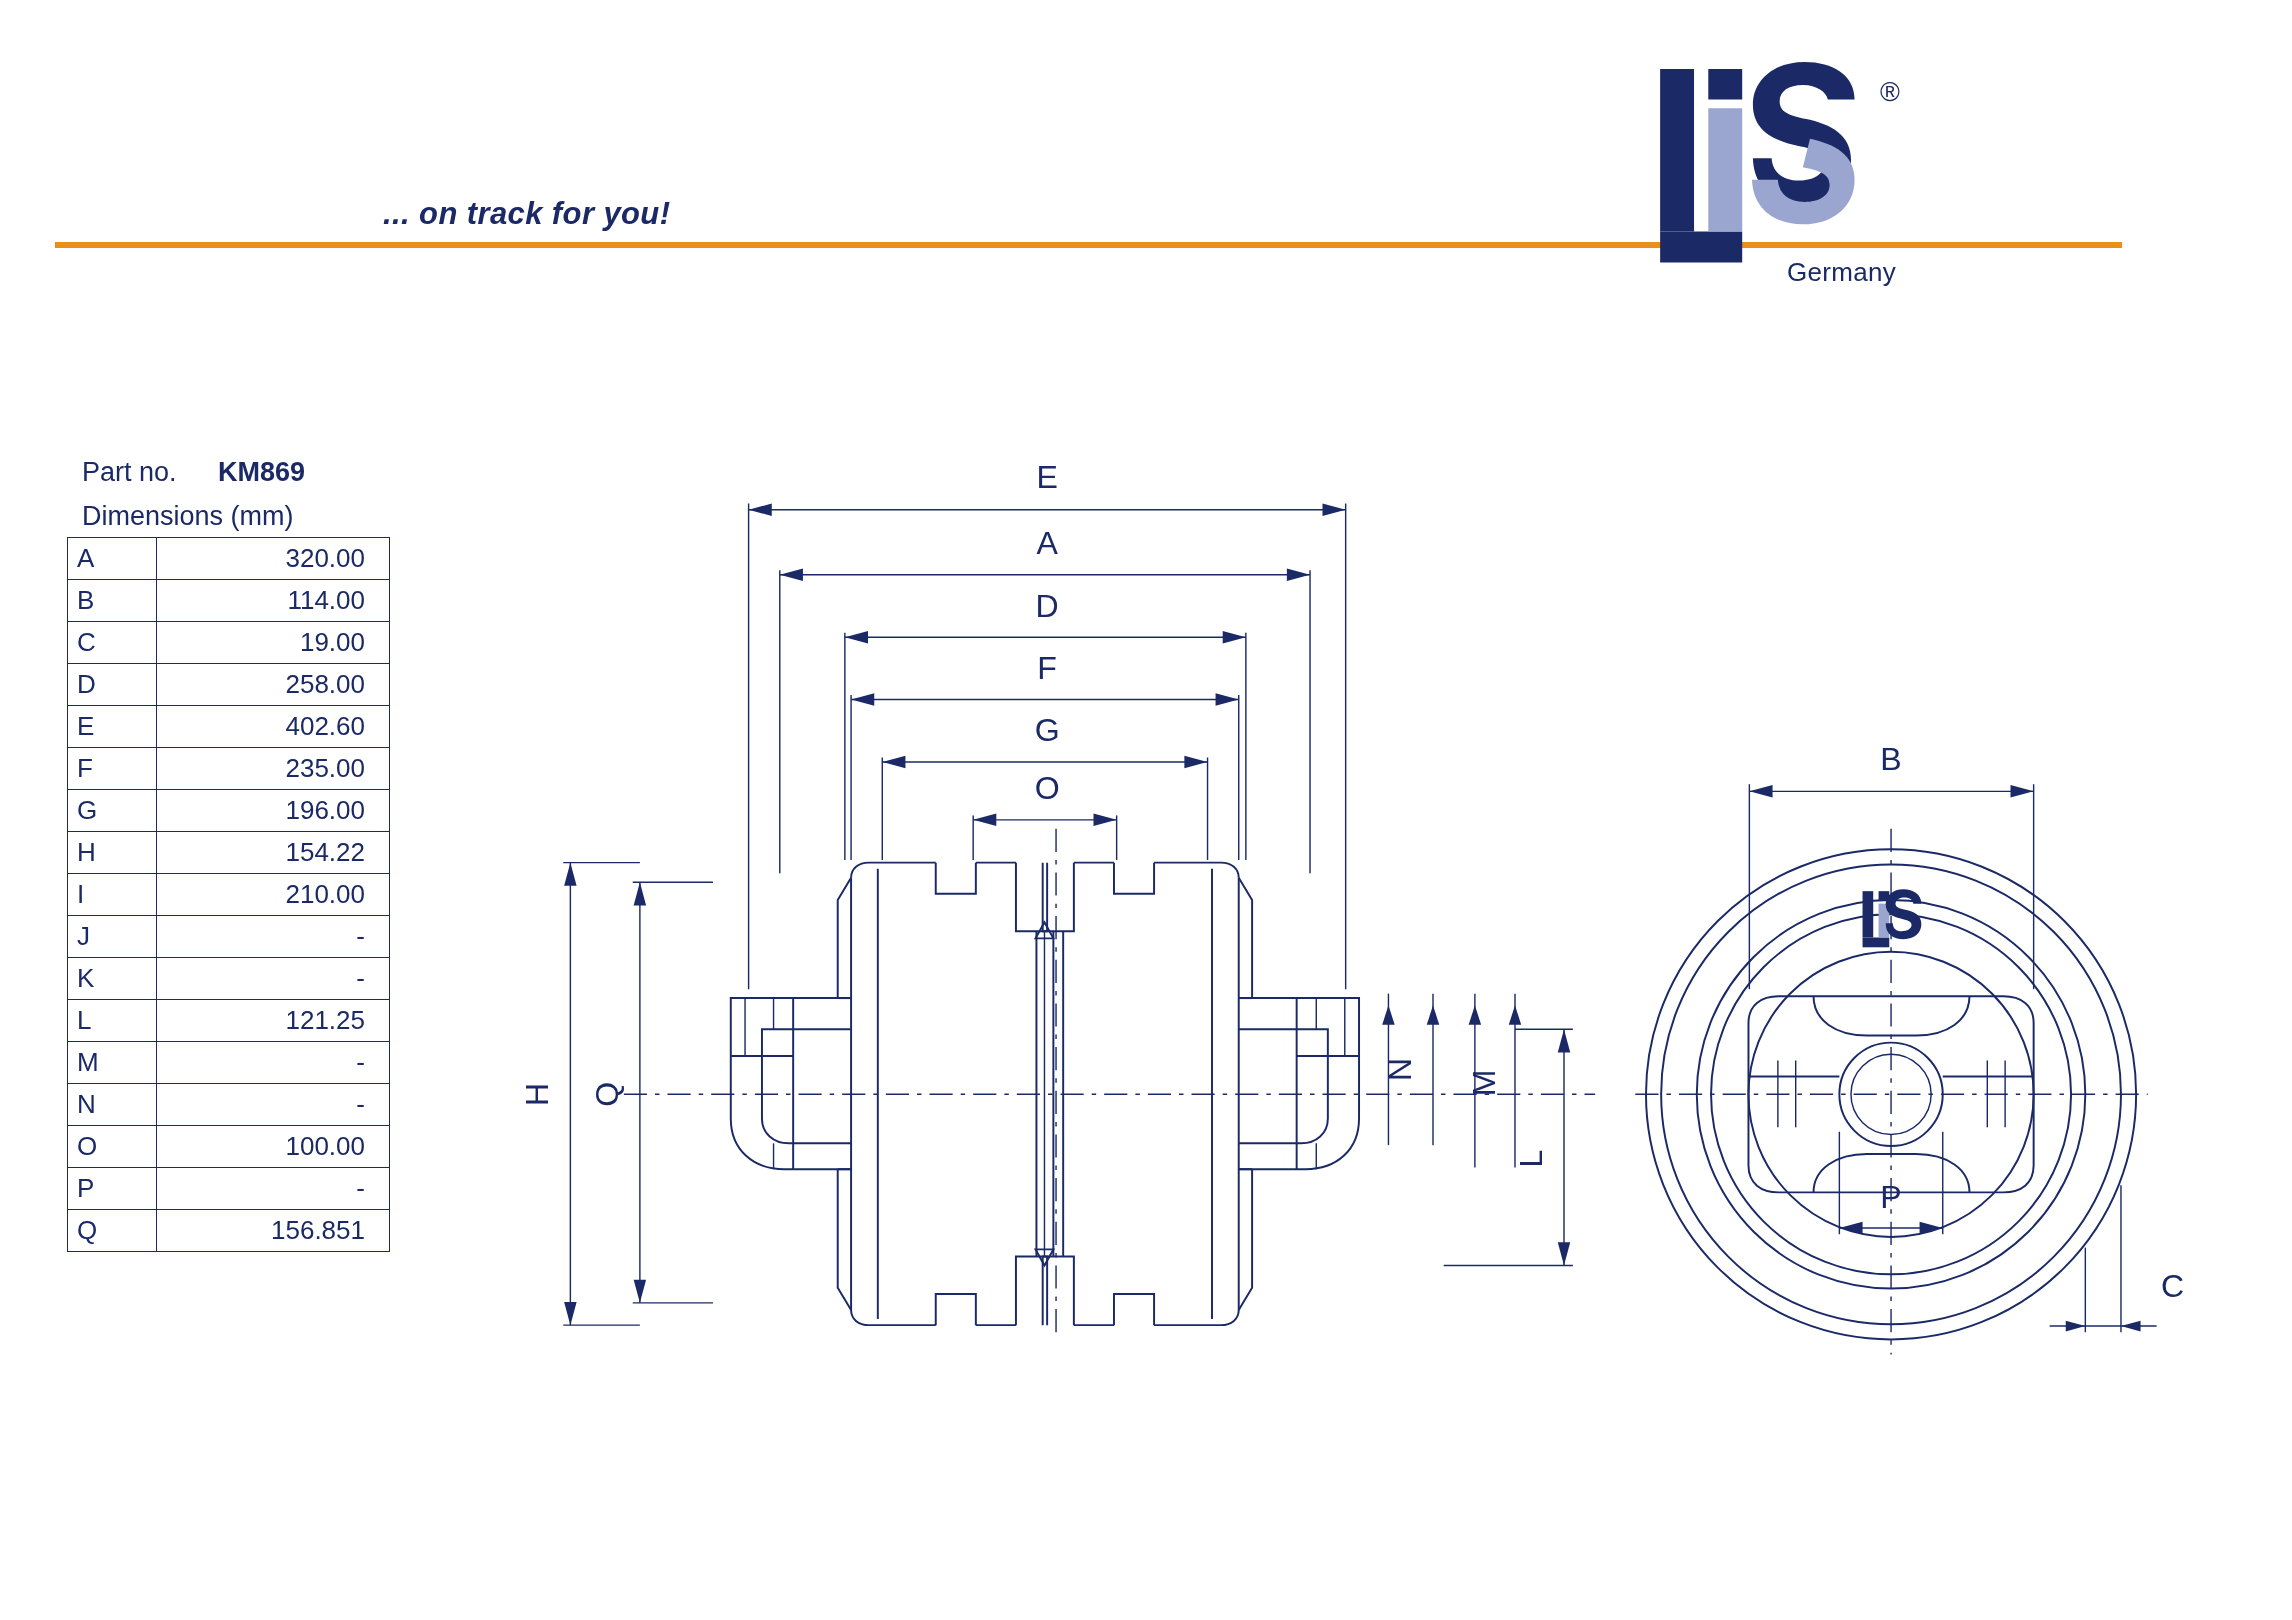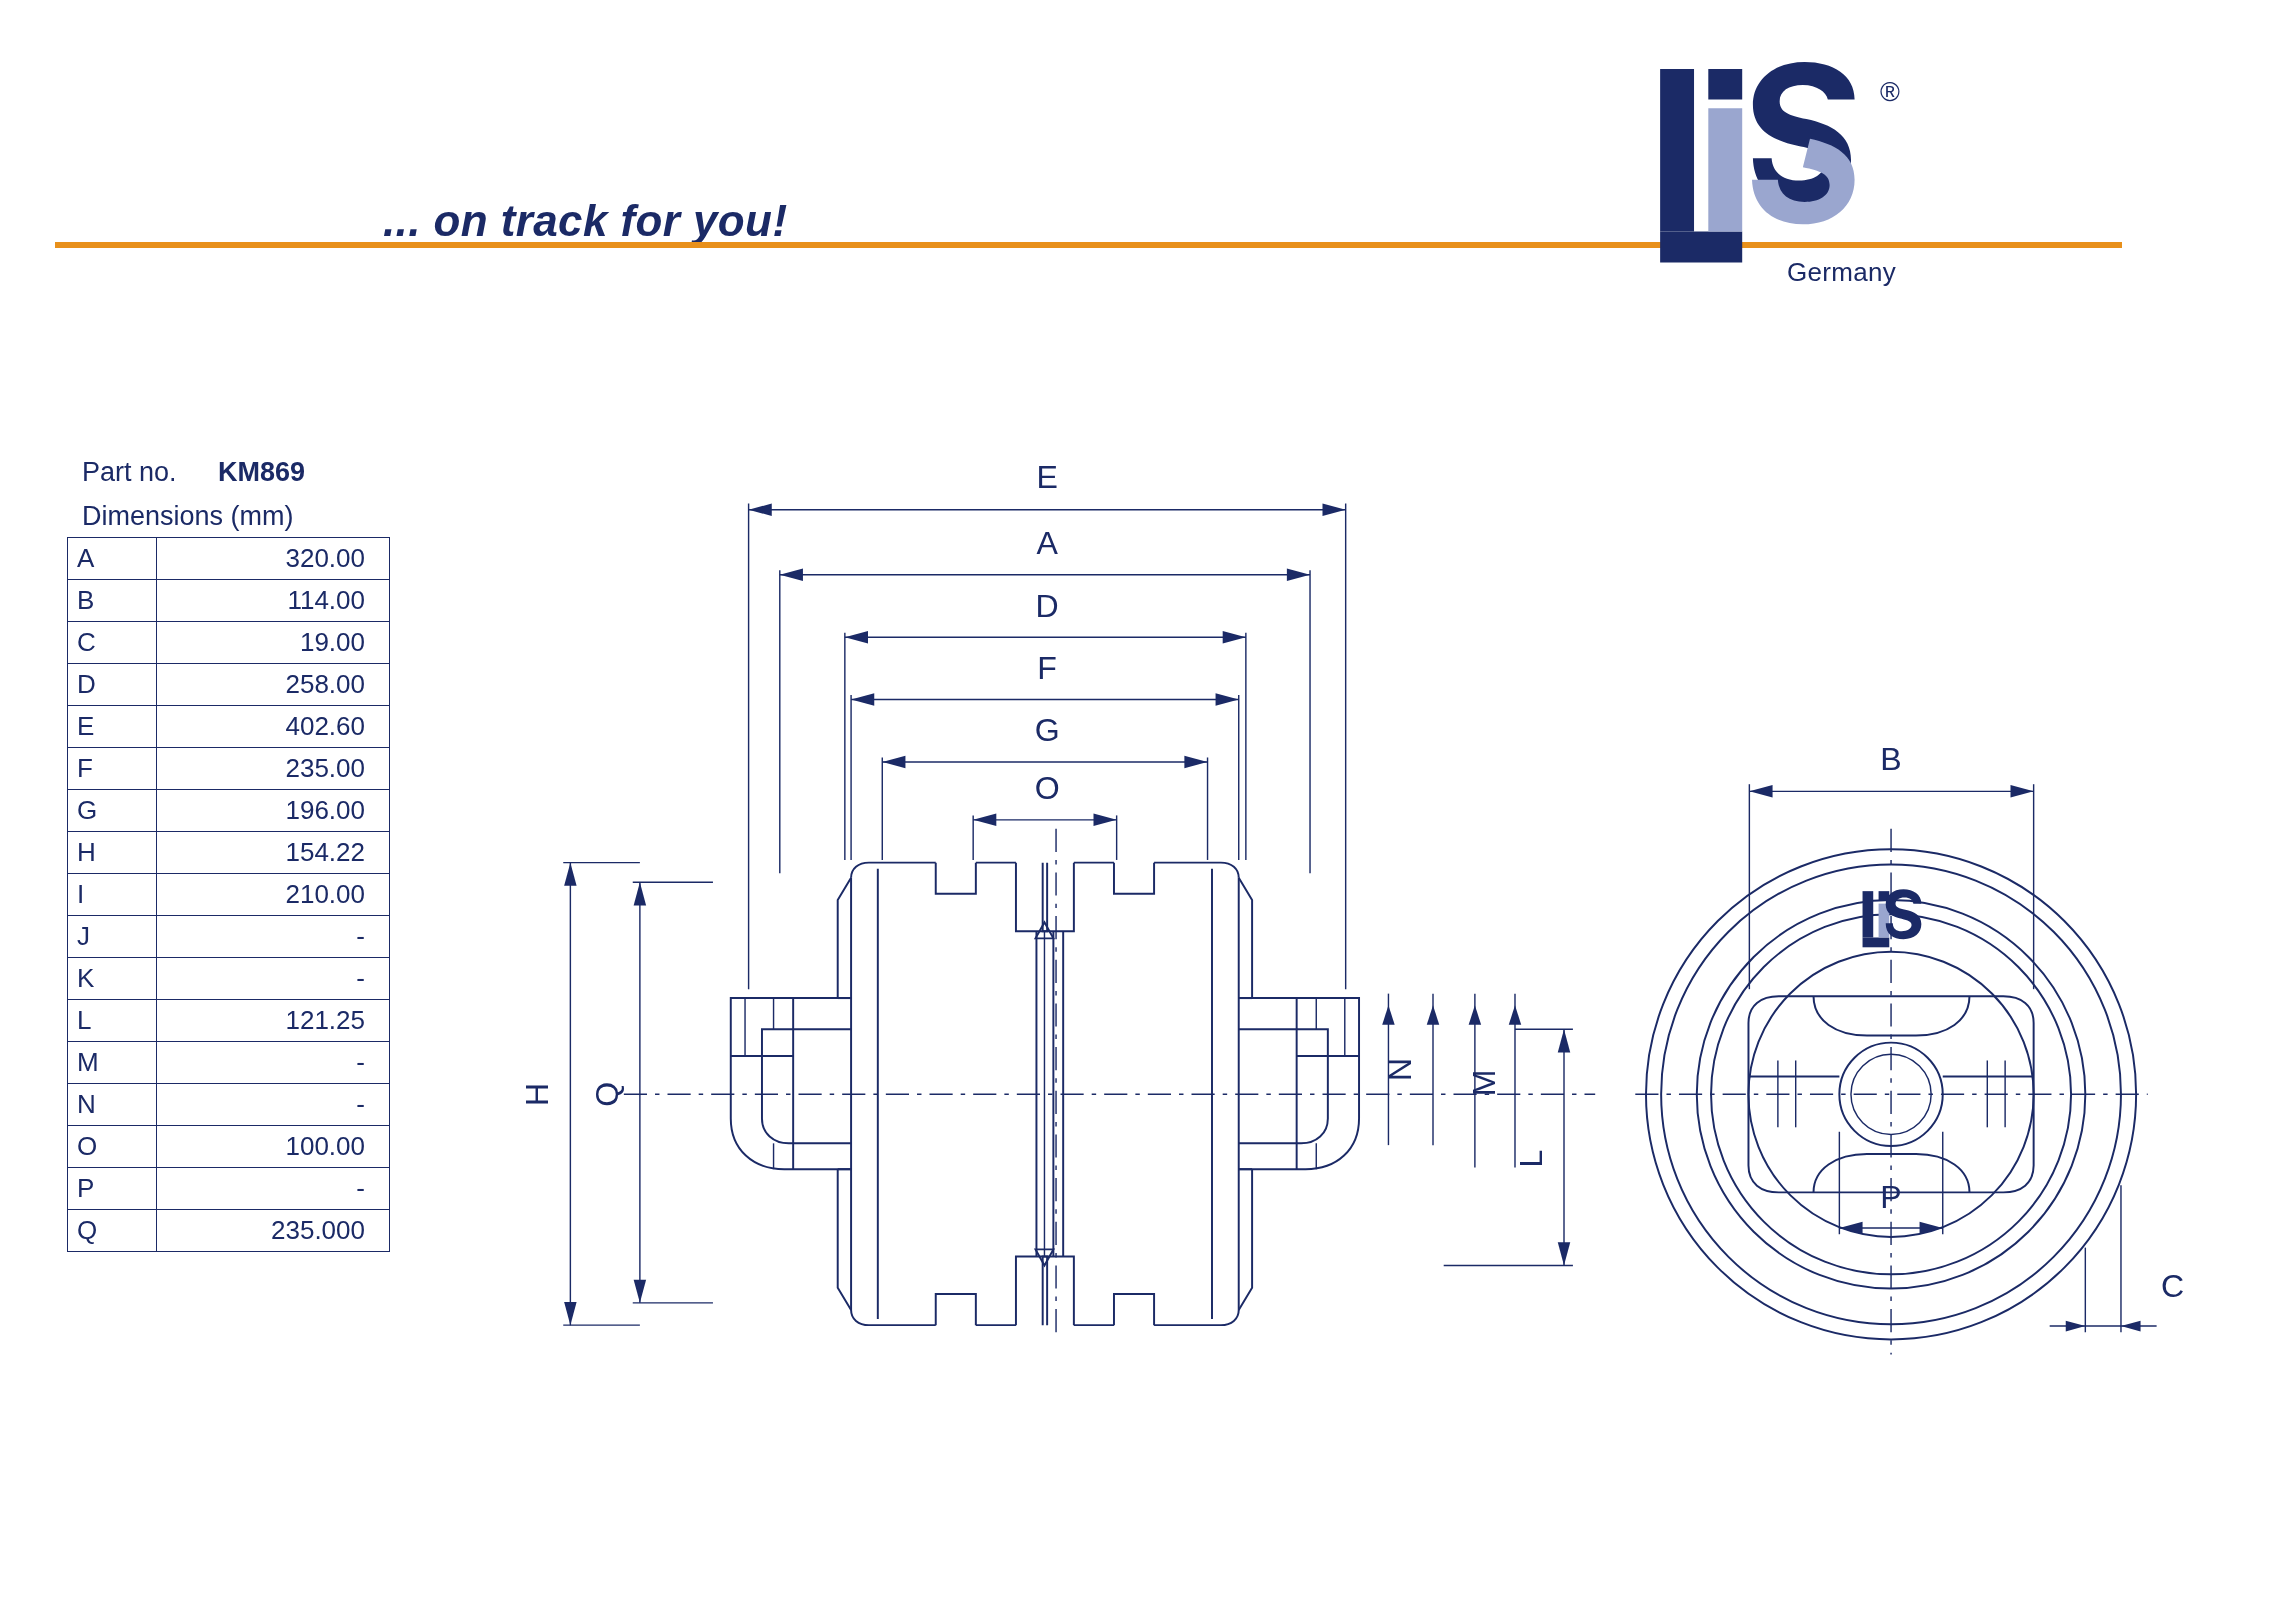--- a/index.html
+++ b/index.html
@@ -18,21 +18,21 @@
   .page {
     position: absolute;
     inset: 0;
   }
 
   
   .tagline {
     position: absolute;
     left: 383px;
     top: 196px;
-    font-size: 44px;
+    font-size: 31px;
     font-style: italic;
     font-weight: bold;
     color: #1b2a66;
     letter-spacing: 0.4px;
     white-space: nowrap;
     text-align: center;
   }
   .header-rule {
     position: absolute;
     left: 55px;
@@ -223,21 +223,21 @@
         <tr>
           <td class="key">O</td>
           <td class="val">100.00</td>
         </tr>
         <tr>
           <td class="key">P</td>
           <td class="val">-</td>
         </tr>
         <tr>
           <td class="key">Q</td>
-          <td class="val">235.000</td>
+          <td class="val">156.851</td>
         </tr>
       </tbody>
   </table>
 
   <svg class="drawing" viewBox="0 0 2573 1819">
 
     <g>
 
       <line class="ln-dash" x1="700" y1="1228" x2="1790" y2="1228"></line>
 

